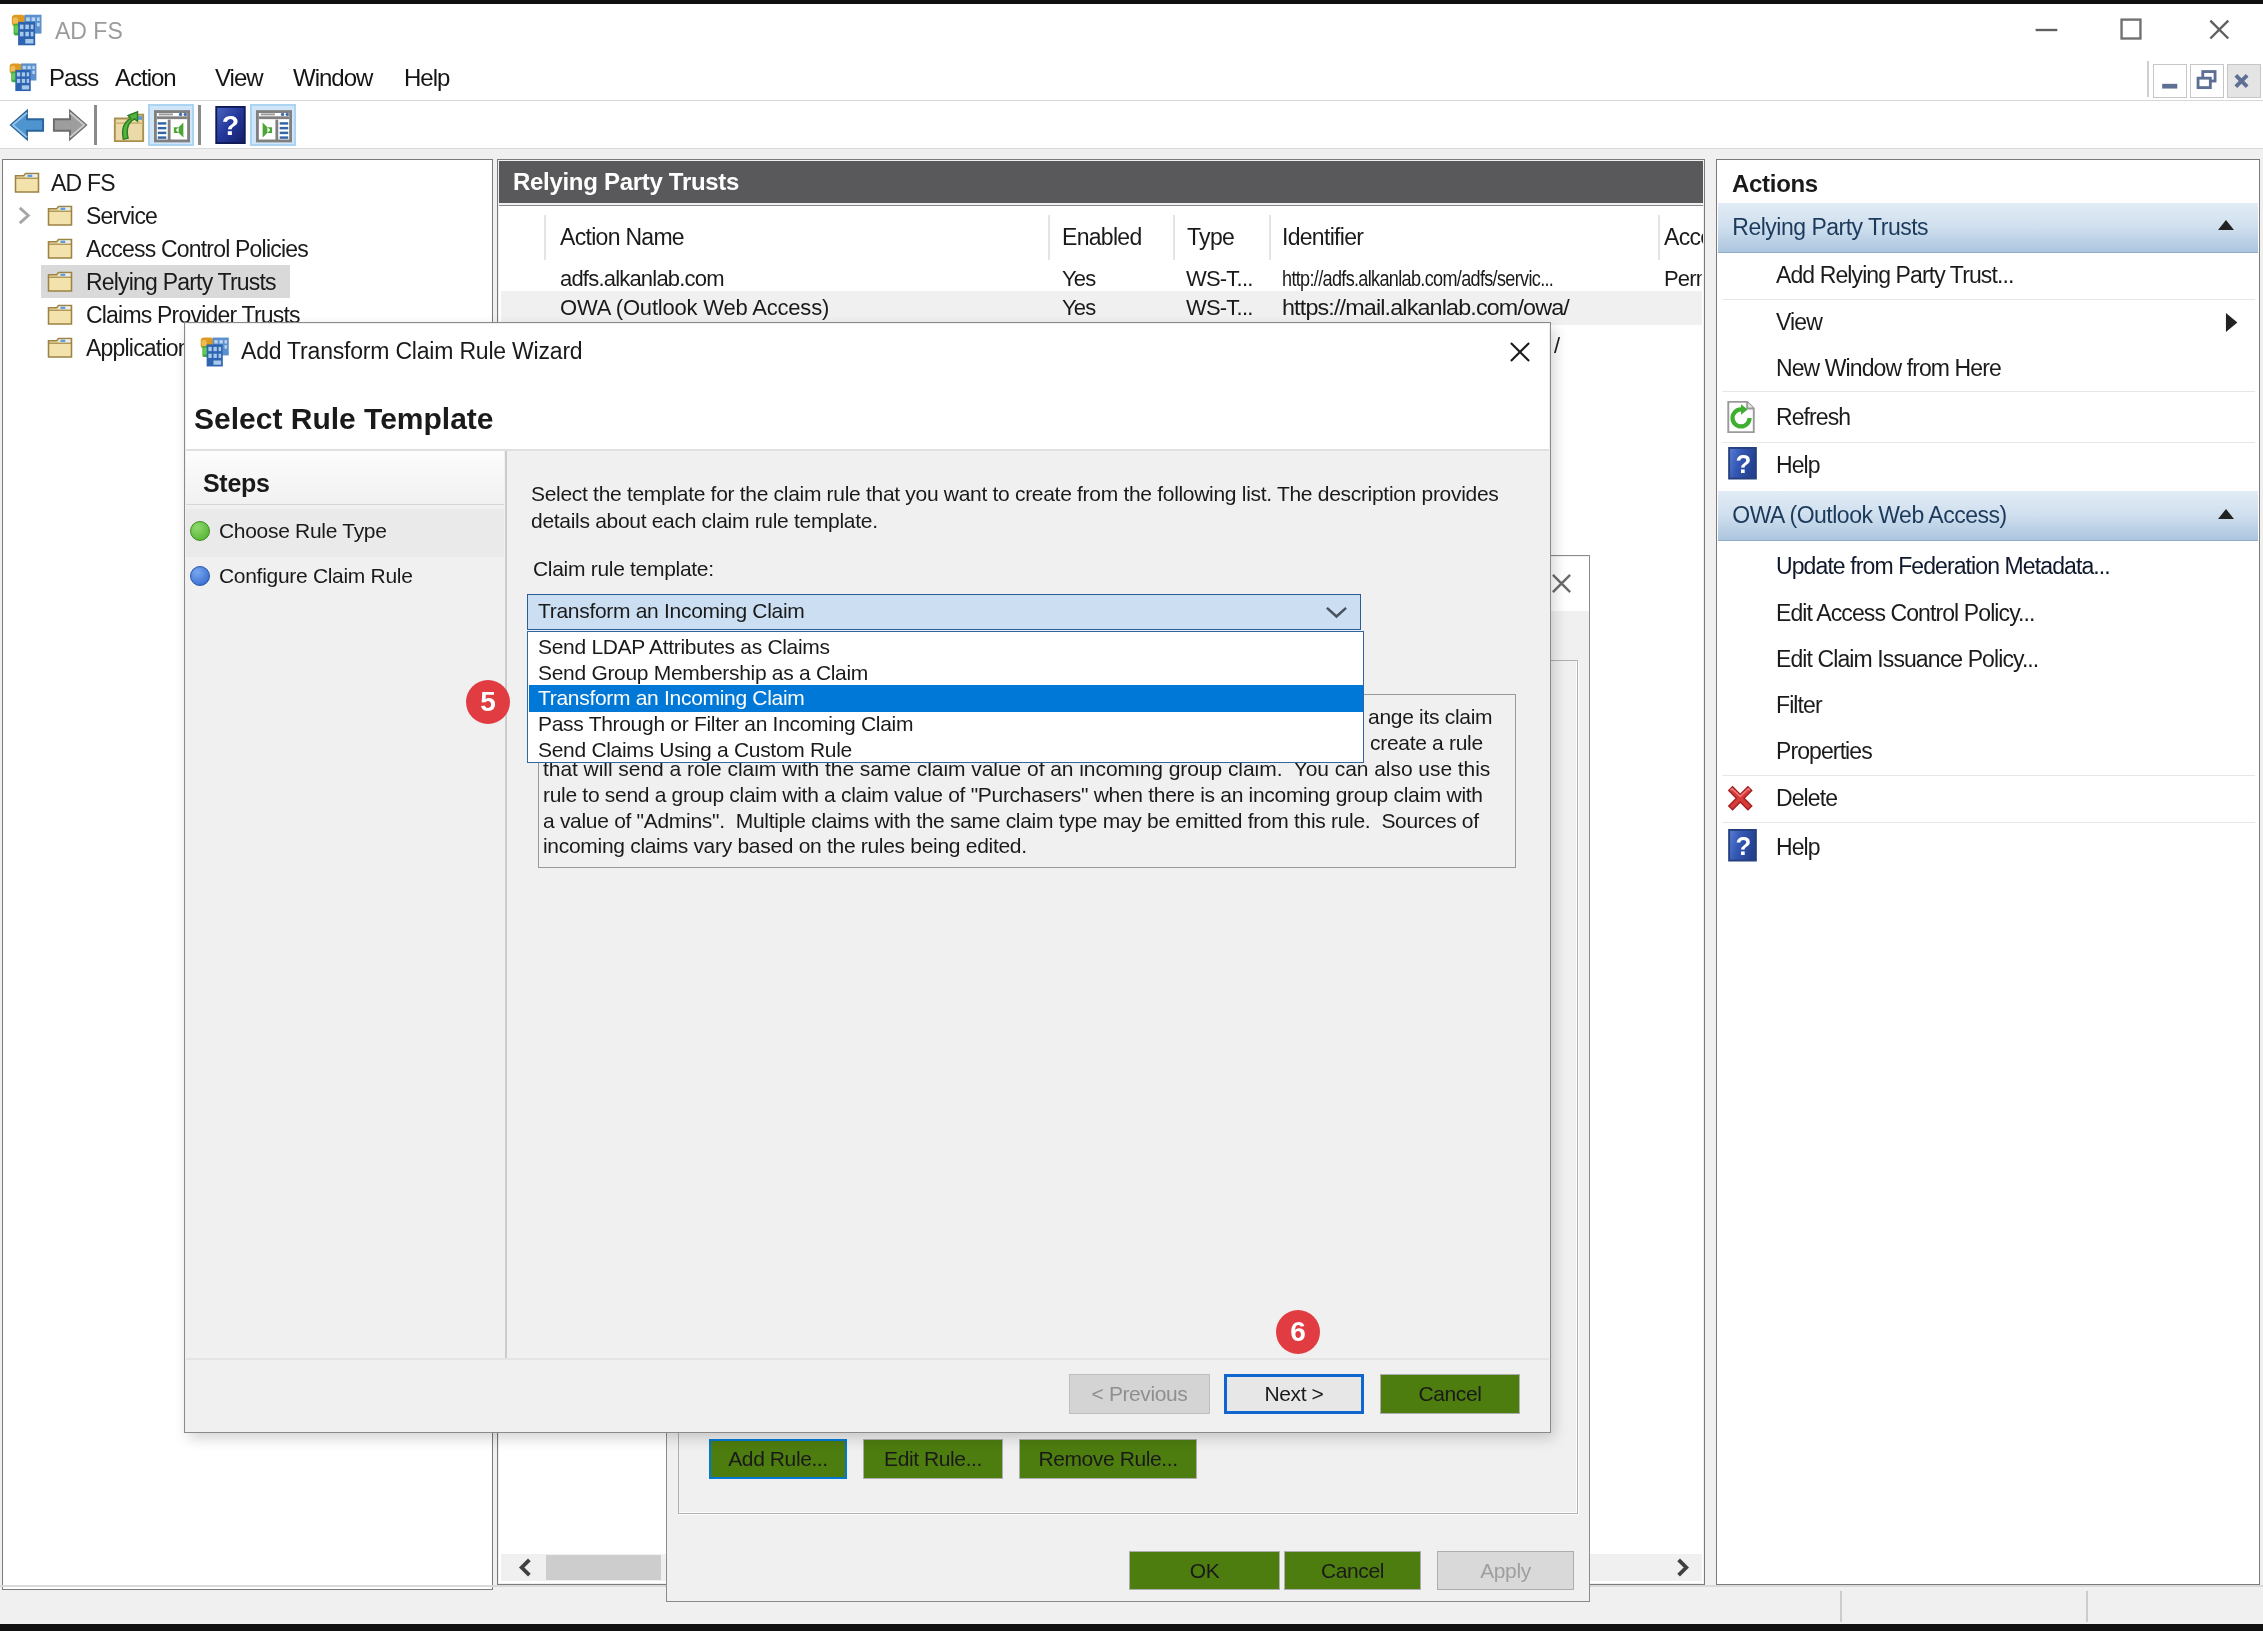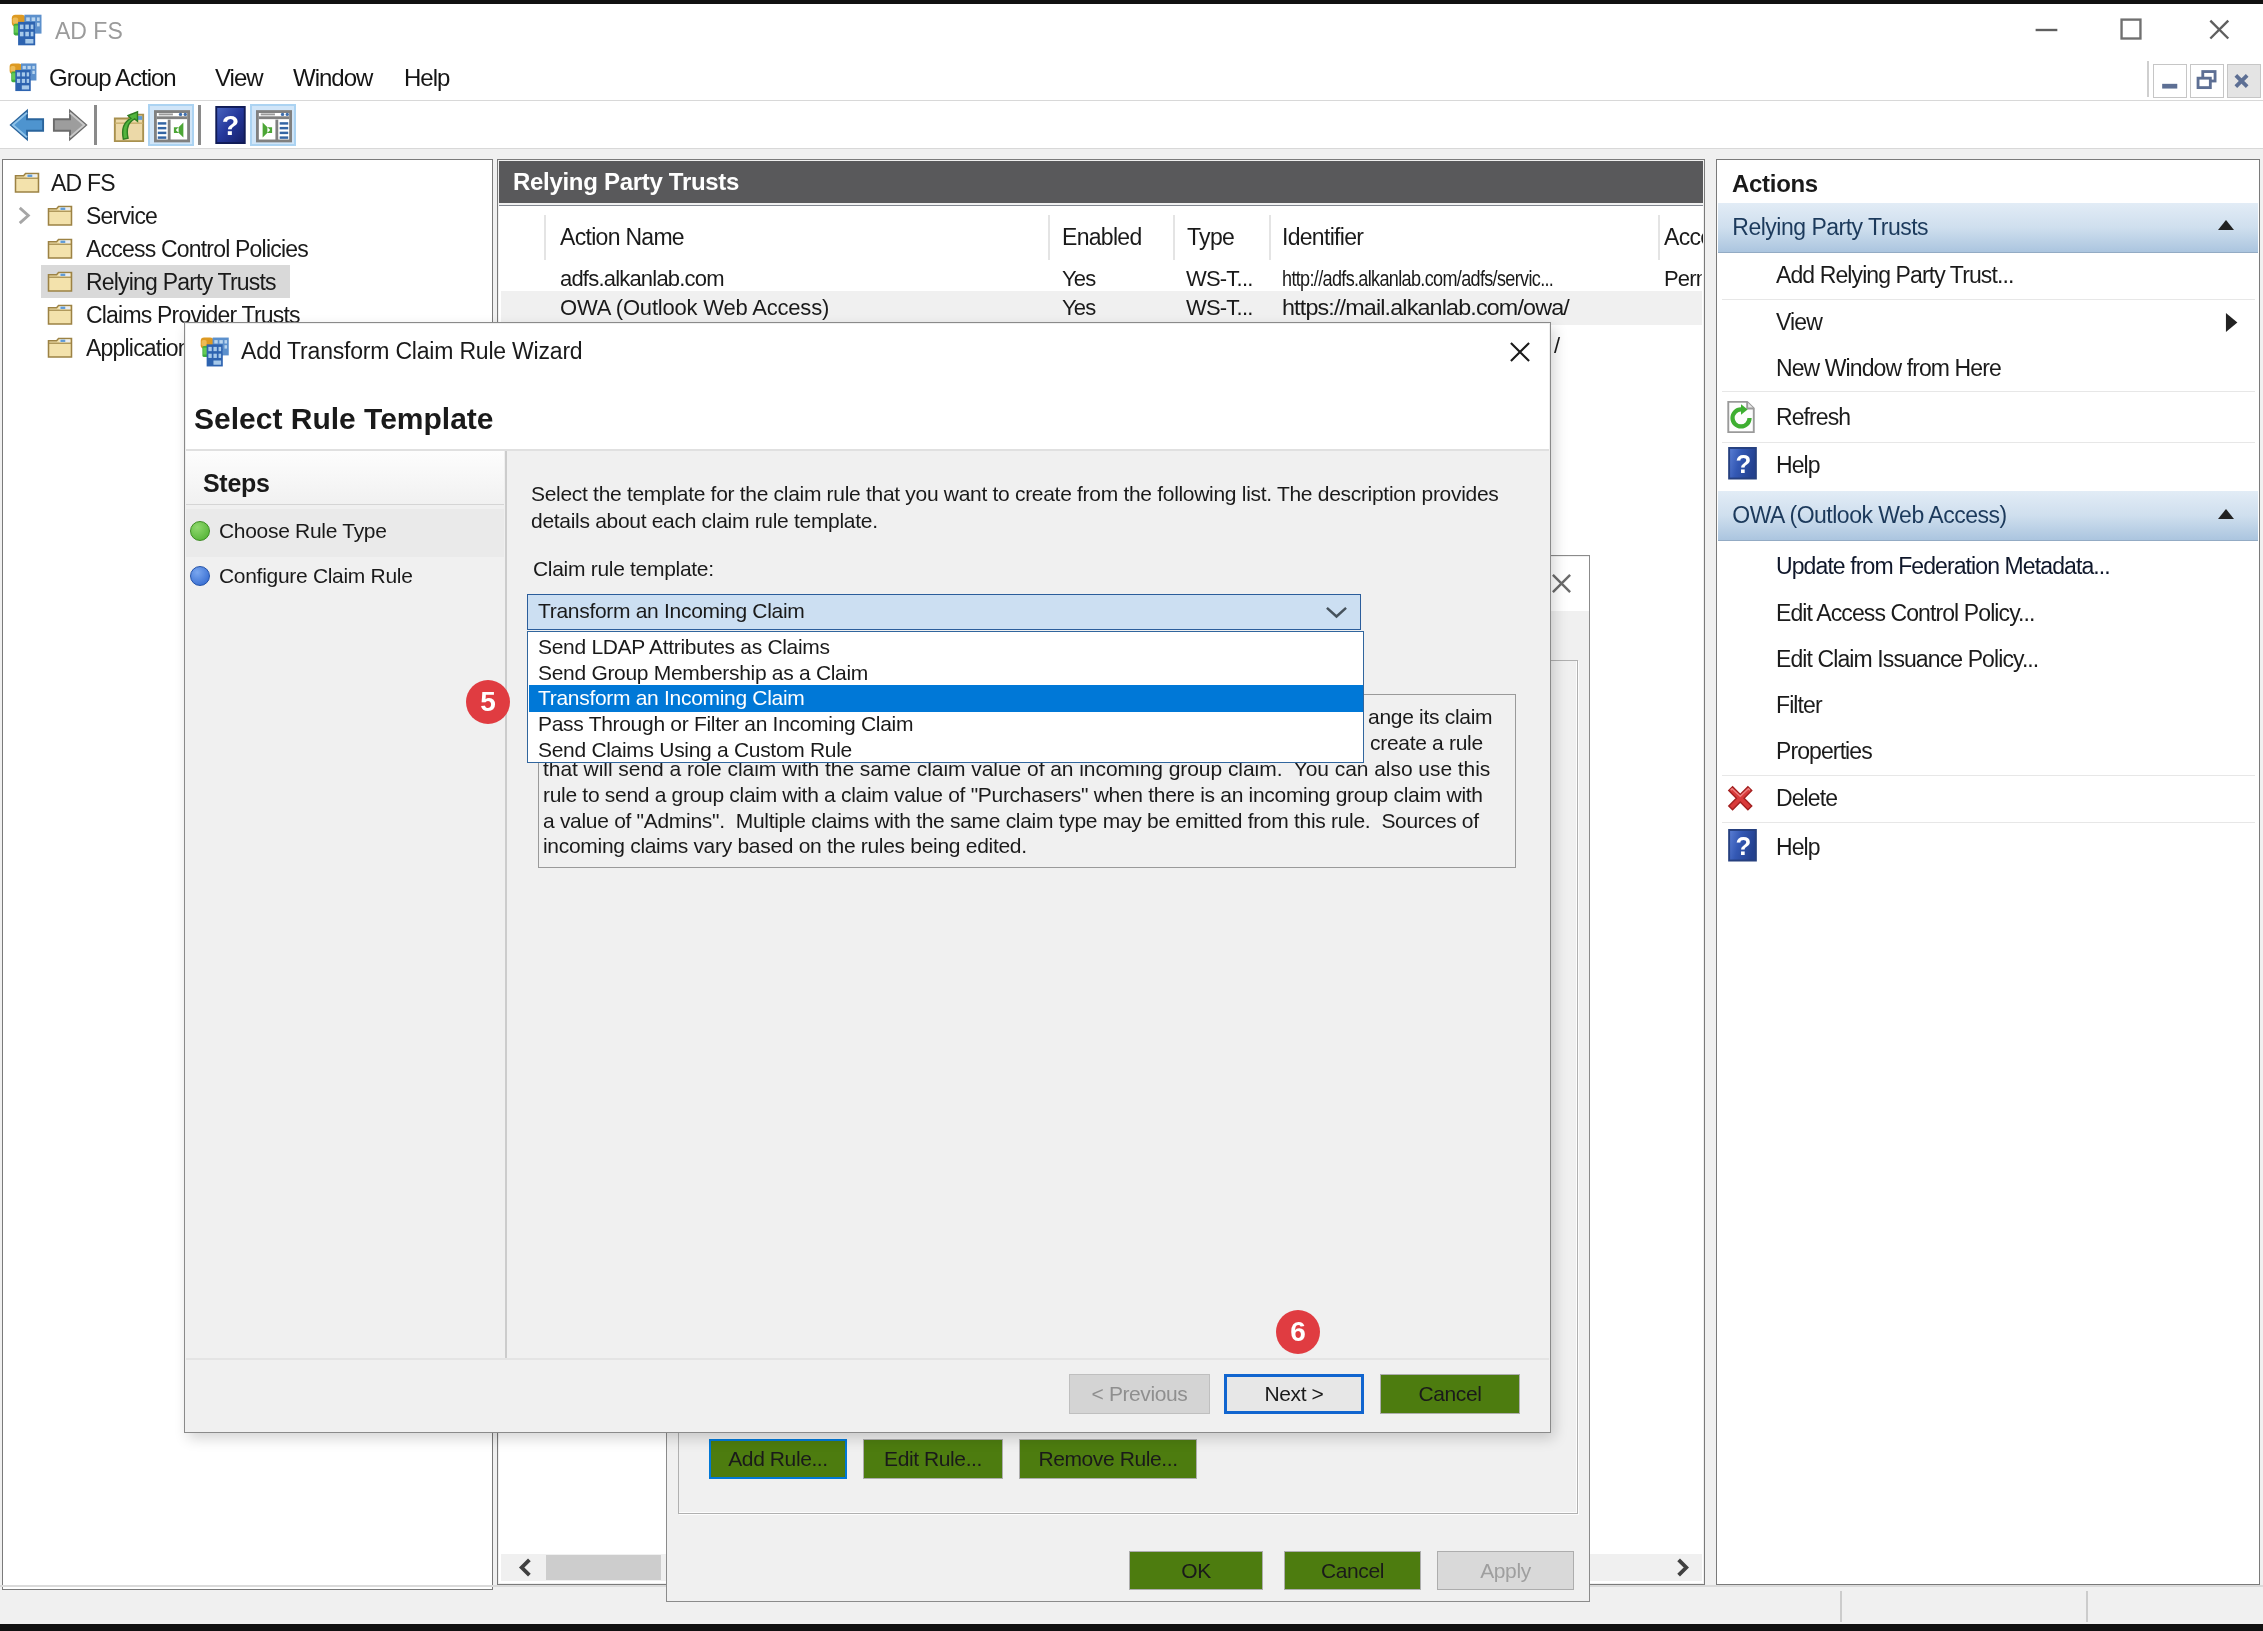--- a/index.html
+++ b/index.html
@@ -104,21 +104,21 @@
           <rect x="11" y="14" width="4" height="5"></rect>
           <rect x="17" y="14" width="4" height="5"></rect>
           <rect x="23" y="14" width="3" height="5"></rect>
           <rect x="11" y="22" width="4" height="5"></rect>
           <rect x="17" y="22" width="4" height="5"></rect>
           <rect x="23" y="22" width="3" height="5"></rect>
           <rect x="17" y="30" width="9" height="5"></rect>
         </g>
 </g>
 </svg></div>
-<div class="menuitem" style="left:49px">Group</div>
+<div class="menuitem" style="left:49px">Pass</div>
 <div class="menuitem" style="left:115px">Action</div>
 <div class="menuitem" style="left:215px">View</div>
 <div class="menuitem" style="left:293px">Window</div>
 <div class="menuitem" style="left:404px">Help</div>
 
 <div class="abs" style="left:2147px;top:61px;width:1.9px;height:36px;background:#cfcfcf"></div>
 <div class="abs" style="left:2153px;top:64px;width:34px;height:34px;border:1.9px solid #c6c6c6;background:#fff"></div>
 <div class="abs" style="left:2190px;top:64px;width:34px;height:34px;border:1.9px solid #c6c6c6;background:#fff"></div>
 <div class="abs" style="left:2227px;top:64px;width:34px;height:34px;border:1.9px solid #c6c6c6;background:#e4e4e4"></div>
 <svg class="abs" style="left:2153px;top:64px" width="109" height="34" viewBox="0 0 114 36">
@@ -337,21 +337,21 @@
 
 <div class="abs" id="dlg2"></div>
 <div class="abs" style="left:668px;top:557px;width:921px;height:54px;background:#fff;z-index:6"></div>
 <svg class="abs" style="left:1550px;top:572px;z-index:6" width="23" height="23" viewBox="0 0 24 24">
     <path d="M 3 3 L 21 21 M 21 3 L 3 21" stroke="#6b6b6b" stroke-width="2.5"></path>
   </svg>
 <div class="abs" style="left:678px;top:660px;width:900px;height:854px;border:1px solid #b0b0b0;box-shadow:1px 1px 0 #fdfdfd, inset -1px -1px 0 #fdfdfd;z-index:6"></div>
 <div class="btn" style="left:709px;top:1439px;width:138px;height:40px;border:2.9px solid #0078d7;z-index:6">Add Rule...</div>
 <div class="btn" style="left:863px;top:1439px;width:140px;height:40px;z-index:6">Edit Rule...</div>
 <div class="btn" style="left:1019px;top:1439px;width:178px;height:40px;z-index:6">Remove Rule...</div>
-<div class="btn" style="left:1129px;top:1551px;width:134px;height:39px;z-index:6">OK</div>
+<div class="btn" style="left:1129px;top:1551px;width:151px;height:39px;z-index:6">OK</div>
 <div class="btn" style="left:1284px;top:1551px;width:137px;height:39px;z-index:6">Cancel</div>
 <div class="btn" style="left:1437px;top:1551px;width:137px;height:39px;color:#9f9f9f;background:#d9d9d9;z-index:6">Apply</div>
 
 <div class="abs" id="wizard"></div>
 <div class="abs" style="left:186px;top:324px;width:1363px;height:125px;background:#fff;z-index:11"></div>
 <div class="abs" style="left:199px;top:335px;z-index:12"><svg width="34" height="34" viewBox="0 0 40 40">
 <rect x="2" y="3" width="15" height="13" rx="4" fill="#dd9a23"></rect>
 <rect x="3" y="6" width="6" height="7" rx="2" fill="#eebb55"></rect>
 <rect x="4" y="13" width="13" height="13" rx="2" fill="#3fae3f"></rect>
 <rect x="5" y="15" width="5" height="8" fill="#66cc55"></rect>

